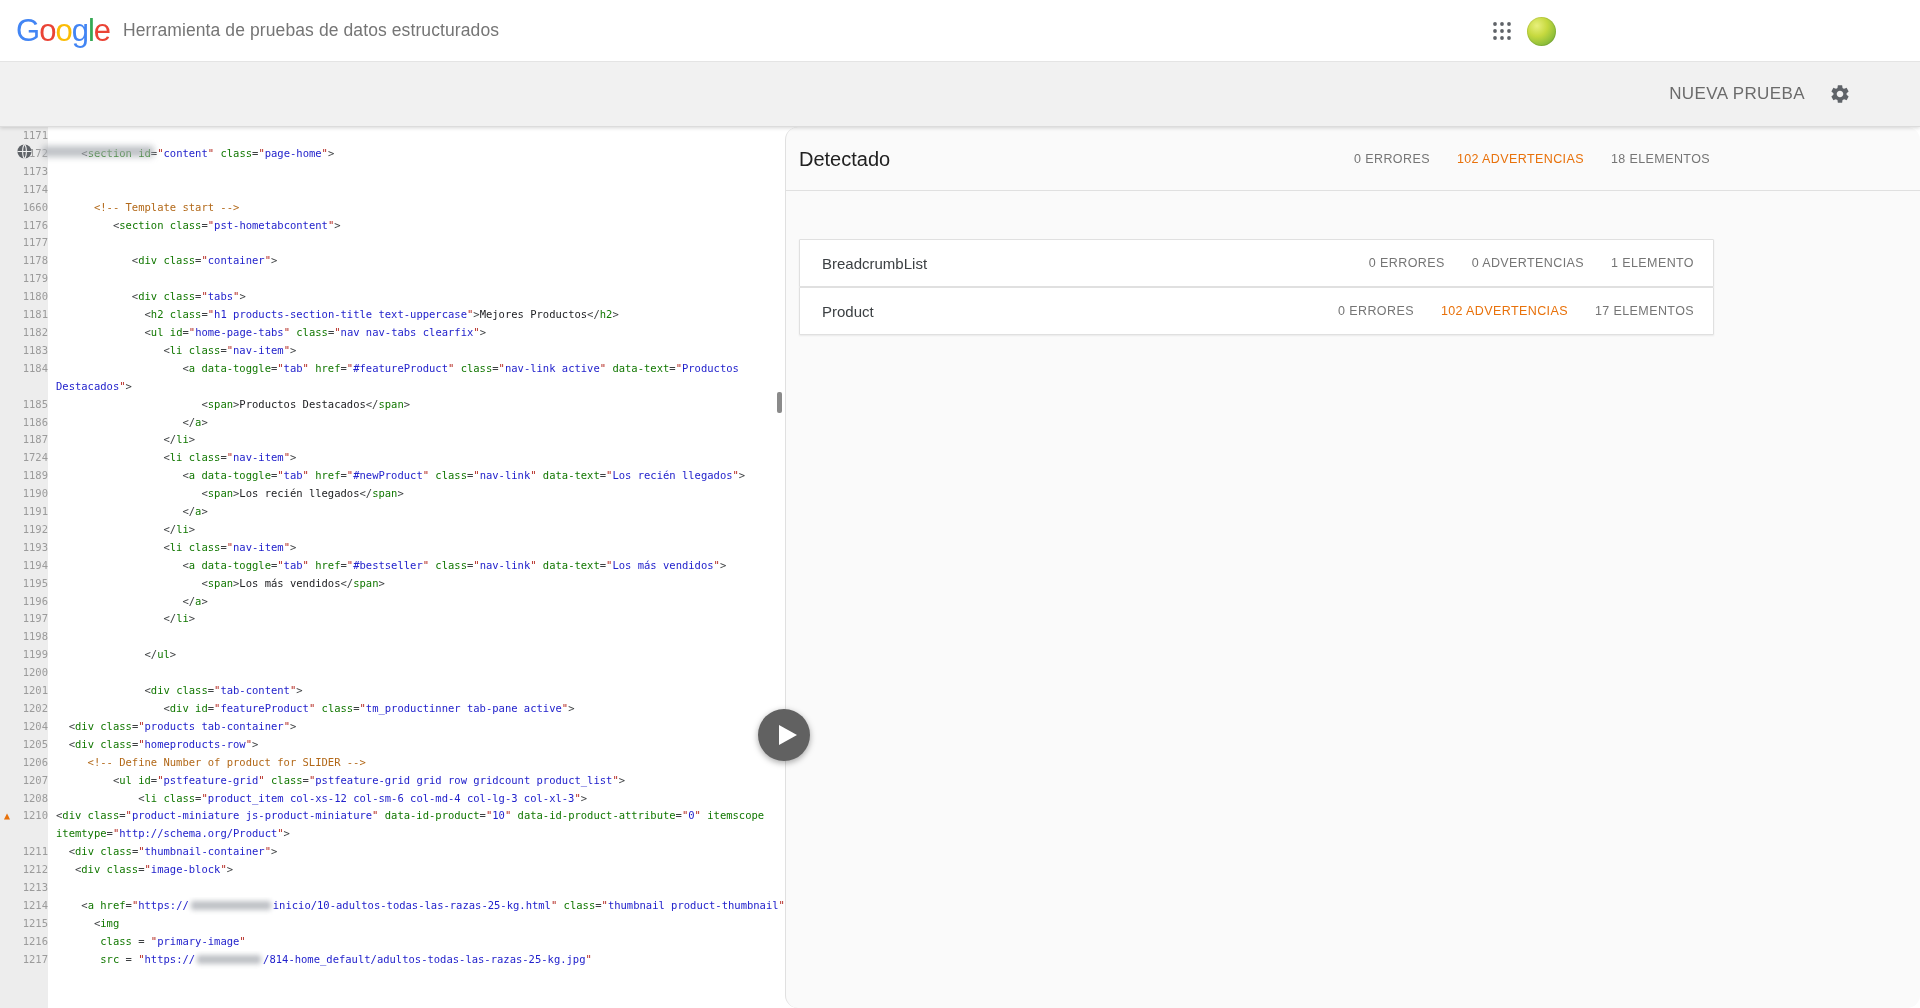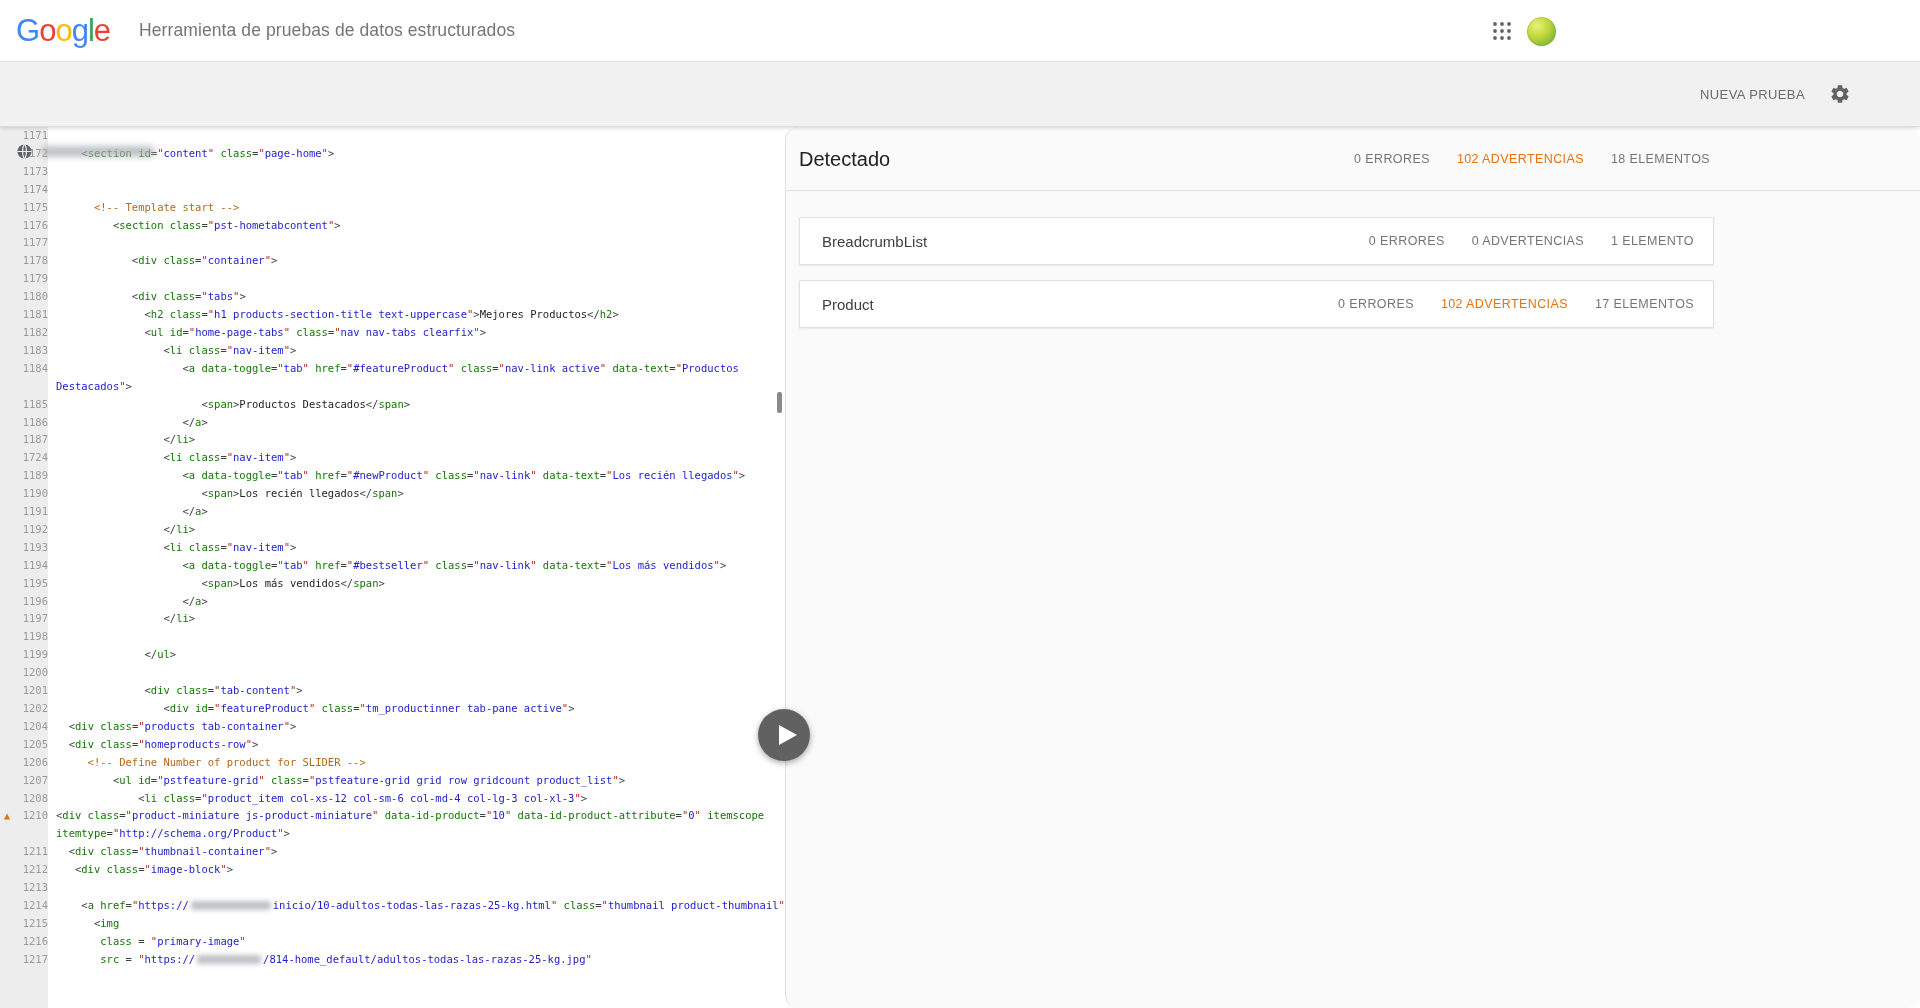--- a/index.html
+++ b/index.html
@@ -4,35 +4,35 @@
 <style>
   * { margin:0; padding:0; box-sizing:border-box; }
   html,body { width:1920px; height:1008px; overflow:hidden;
     font-family:"Liberation Sans", sans-serif; background:#fff; }
   .app { position:relative; width:1920px; height:1008px; }
 
   
   .hdr { position:absolute; left:0; top:0; width:100%; height:62px; background:#fff;
     border-bottom:1px solid #e4e4e4; display:flex; align-items:center; z-index:5; }
   .logo { margin-left:16px; font-size:31px; font-weight:500; letter-spacing:-1px; cursor:pointer; }
-  .app-title { margin-left:29px; font-size:17.5px; color:#757575; letter-spacing:.1px; }
+  .app-title { margin-left:13px; font-size:17.5px; color:#757575; letter-spacing:.1px; }
   .hdr-right { position:absolute; right:364px; top:0; height:62px; display:flex; align-items:center; gap:16px; }
   .grid-icon { width:18px; height:18px; cursor:pointer; }
   .avatar { width:29px; height:29px; border-radius:50%; cursor:pointer;
     background:radial-gradient(circle at 34% 30%, #e8f07c 0%, #c6d93f 38%, #8fbf3a 70%, #5d9431 100%);
     box-shadow:inset 0 0 0 1px rgba(0,0,0,.08); }
 
   
   .toolbar { position:absolute; left:0; top:62px; width:100%; height:65px; background:#f1f1f1;
     border-bottom:1px solid #dcdcdc; box-shadow:0 1px 4px rgba(0,0,0,.16); z-index:4; }
   .globe { position:absolute; left:16px; top:81px; }
   .url-blur { position:absolute; left:42px; top:84px; width:112px; height:11px; border-radius:3px;
     background:#a9adb3; filter:blur(3px); opacity:.75; cursor:pointer; }
   .toolbar-right { position:absolute; right:69px; top:0; height:64px; display:flex; align-items:center; gap:24px; }
-  .new-test { background:none; border:none; font-family:inherit; font-size:13px; color:#6b6b6b;
+  .new-test { background:none; border:none; font-family:inherit; font-size:17px; color:#6b6b6b;
     letter-spacing:.4px; cursor:pointer; }
   .gear { width:22px; height:22px; cursor:pointer; }
 
   
   .code-panel { position:absolute; left:0; top:127px; width:785px; bottom:0; background:#fff; overflow:hidden; }
   .code-panel::before { content:""; position:absolute; left:0; top:0; width:48px; height:100%; background:#ededed; }
   .code-lines { position:relative; }
   .code-row { display:flex; height:17.92px; line-height:17.92px; white-space:pre;
     font-family:"DejaVu Sans Mono", monospace; font-size:10.5px; }
   .gutter { position:relative; flex:0 0 48px; text-align:right; 
@@ -59,21 +59,21 @@
 
   
   .results { position:absolute; left:785px; top:127px; right:0; bottom:0; background:#fafafa;
     border-left:1px solid #e0e0e0;border-radius:13px; }
   .results-hdr { position:relative; height:64px; border-bottom:1px solid #e0e0e0; }
   .detected-title { position:absolute; left:13px; top:0; line-height:64px; font-size:20px;
     font-weight:400; color:#212121; }
   .summary { position:absolute; right:210px; top:0; height:64px; display:flex; align-items:center;
     gap:27px; font-size:12.5px; letter-spacing:.4px; color:#757575; }
   .summary .hl, .card-stats .hl { color:var(--warning-orange,#E8710A); }
-  .cards { margin:26px 0 0 13px; width:915px; display:flex; flex-direction:column; gap:15px; }
+  .cards { margin:48px 0 0 13px; width:915px; display:flex; flex-direction:column; }
   .card { height:48px; background:#fff; border:1px solid #e0e0e0; border-radius:1px;
     box-shadow:0 1px 2px rgba(0,0,0,.07); display:flex; align-items:center;
     justify-content:space-between; cursor:pointer; }
   .card-name { margin-left:22px; font-size:15px; color:#3c4043; }
   .card-stats { margin-right:19px; display:flex; gap:27px; font-size:12.5px; letter-spacing:.4px; color:#757575; }
 </style>
 </head>
 <body>
 
 <div class="app">
@@ -112,21 +112,21 @@
       </svg>
     </div>
   </div>
 
   <section class="code-panel">
     <div class="code-lines">
         <div class="code-row"><span class="gutter">1171</span><span class="lcode"></span></div>
         <div class="code-row"><span class="gutter">1172</span><span class="lcode">    <span class="tk-p">&lt;</span><span class="tk-t">section</span><span class="tk-a"> id</span><span class="tk-p">=</span><span class="tk-q">"</span><span class="tk-v">content</span><span class="tk-q">"</span><span class="tk-a"> class</span><span class="tk-p">=</span><span class="tk-q">"</span><span class="tk-v">page-home</span><span class="tk-q">"</span><span class="tk-p">&gt;</span></span></div>
         <div class="code-row"><span class="gutter">1173</span><span class="lcode"></span></div>
         <div class="code-row"><span class="gutter">1174</span><span class="lcode"></span></div>
-        <div class="code-row"><span class="gutter">1175</span><span class="lcode">      <span class="tk-c">&lt;!-- Template start --&gt;</span></span></div>
+        <div class="code-row"><span class="gutter">1660</span><span class="lcode">      <span class="tk-c">&lt;!-- Template start --&gt;</span></span></div>
         <div class="code-row"><span class="gutter">1176</span><span class="lcode">         <span class="tk-p">&lt;</span><span class="tk-t">section</span><span class="tk-a"> class</span><span class="tk-p">=</span><span class="tk-q">"</span><span class="tk-v">pst-hometabcontent</span><span class="tk-q">"</span><span class="tk-p">&gt;</span></span></div>
         <div class="code-row"><span class="gutter">1177</span><span class="lcode"></span></div>
         <div class="code-row"><span class="gutter">1178</span><span class="lcode">            <span class="tk-p">&lt;</span><span class="tk-t">div</span><span class="tk-a"> class</span><span class="tk-p">=</span><span class="tk-q">"</span><span class="tk-v">container</span><span class="tk-q">"</span><span class="tk-p">&gt;</span></span></div>
         <div class="code-row"><span class="gutter">1179</span><span class="lcode"></span></div>
         <div class="code-row"><span class="gutter">1180</span><span class="lcode">            <span class="tk-p">&lt;</span><span class="tk-t">div</span><span class="tk-a"> class</span><span class="tk-p">=</span><span class="tk-q">"</span><span class="tk-v">tabs</span><span class="tk-q">"</span><span class="tk-p">&gt;</span></span></div>
         <div class="code-row"><span class="gutter">1181</span><span class="lcode">              <span class="tk-p">&lt;</span><span class="tk-t">h2</span><span class="tk-a"> class</span><span class="tk-p">=</span><span class="tk-q">"</span><span class="tk-v">h1 products-section-title text-uppercase</span><span class="tk-q">"</span><span class="tk-p">&gt;</span><span class="tk-x">Mejores Productos</span><span class="tk-p">&lt;/</span><span class="tk-t">h2</span><span class="tk-p">&gt;</span></span></div>
         <div class="code-row"><span class="gutter">1182</span><span class="lcode">              <span class="tk-p">&lt;</span><span class="tk-t">ul</span><span class="tk-a"> id</span><span class="tk-p">=</span><span class="tk-q">"</span><span class="tk-v">home-page-tabs</span><span class="tk-q">"</span><span class="tk-a"> class</span><span class="tk-p">=</span><span class="tk-q">"</span><span class="tk-v">nav nav-tabs clearfix</span><span class="tk-q">"</span><span class="tk-p">&gt;</span></span></div>
         <div class="code-row"><span class="gutter">1183</span><span class="lcode">                 <span class="tk-p">&lt;</span><span class="tk-t">li</span><span class="tk-a"> class</span><span class="tk-p">=</span><span class="tk-q">"</span><span class="tk-v">nav-item</span><span class="tk-q">"</span><span class="tk-p">&gt;</span></span></div>
         <div class="code-row"><span class="gutter">1184</span><span class="lcode">                    <span class="tk-p">&lt;</span><span class="tk-t">a</span><span class="tk-a"> data-toggle</span><span class="tk-p">=</span><span class="tk-q">"</span><span class="tk-v">tab</span><span class="tk-q">"</span><span class="tk-a"> href</span><span class="tk-p">=</span><span class="tk-q">"</span><span class="tk-v">#featureProduct</span><span class="tk-q">"</span><span class="tk-a"> class</span><span class="tk-p">=</span><span class="tk-q">"</span><span class="tk-v">nav-link active</span><span class="tk-q">"</span><span class="tk-a"> data-text</span><span class="tk-p">=</span><span class="tk-q">"</span><span class="tk-v">Productos </span></span></div>
         <div class="code-row"><span class="gutter"></span><span class="lcode"><span class="tk-v">Destacados</span><span class="tk-q">"</span><span class="tk-p">&gt;</span></span></div>

